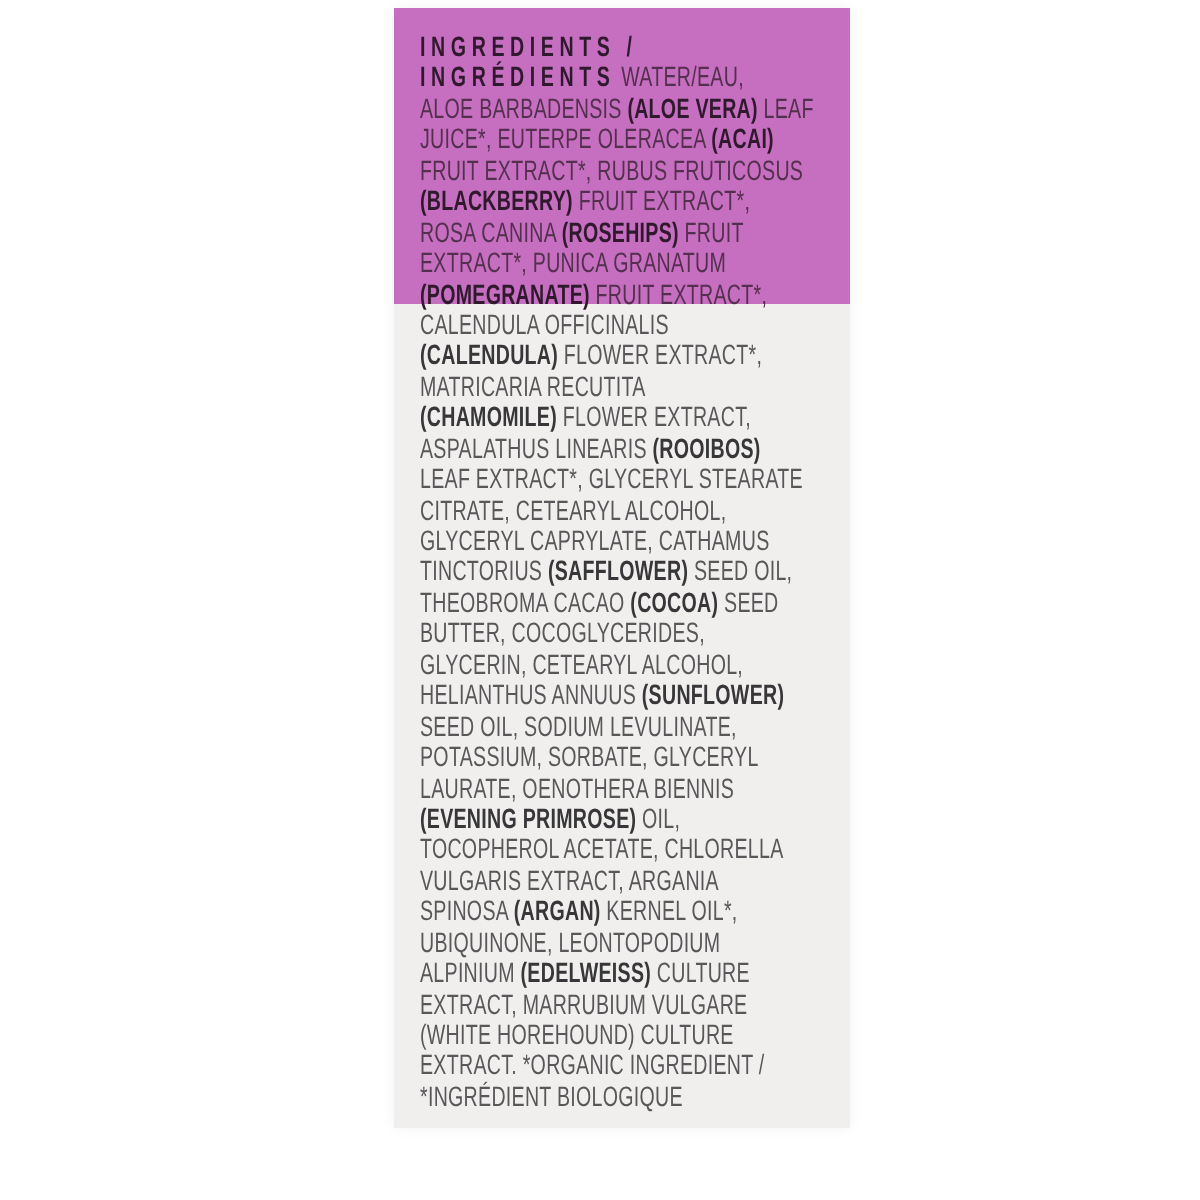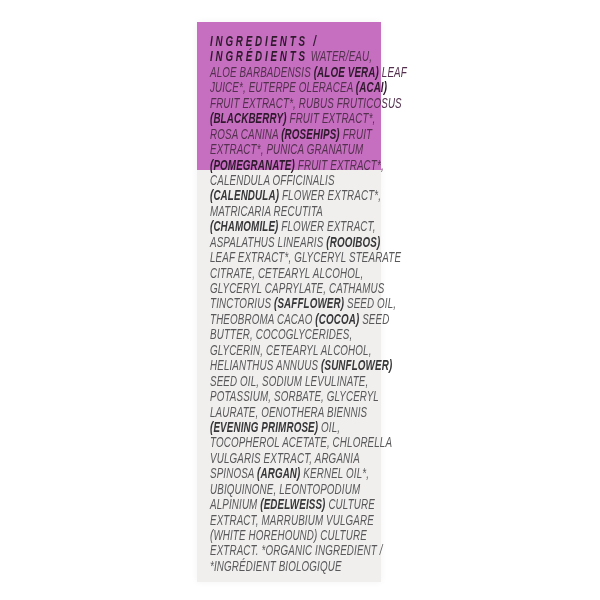--- a/index.html
+++ b/index.html
@@ -13,25 +13,24 @@
   }
   *{margin:0;padding:0;box-sizing:border-box;}
   html,body{width:600px;height:600px;overflow:hidden;}
   body{
     background:var(--page-bg);
     font-family:"Liberation Sans", sans-serif;
     position:relative;
   }
   .label{
     position:absolute;
-    left:197px; top:22px;
-    width:184px; height:560px;
+    left:197px; top:4px;
+    width:228px; height:560px;
     background:var(--body-bg);
     box-shadow:0 0 7px rgba(0,0,0,0.05);
-    font-style:italic;
   }
   .header-bg{
     position:absolute;
     left:0; top:0;
     width:100%; height:148px;
     background:var(--header-bg);
   }
   .text-block{
     position:absolute;
     left:13px; top:12px;

